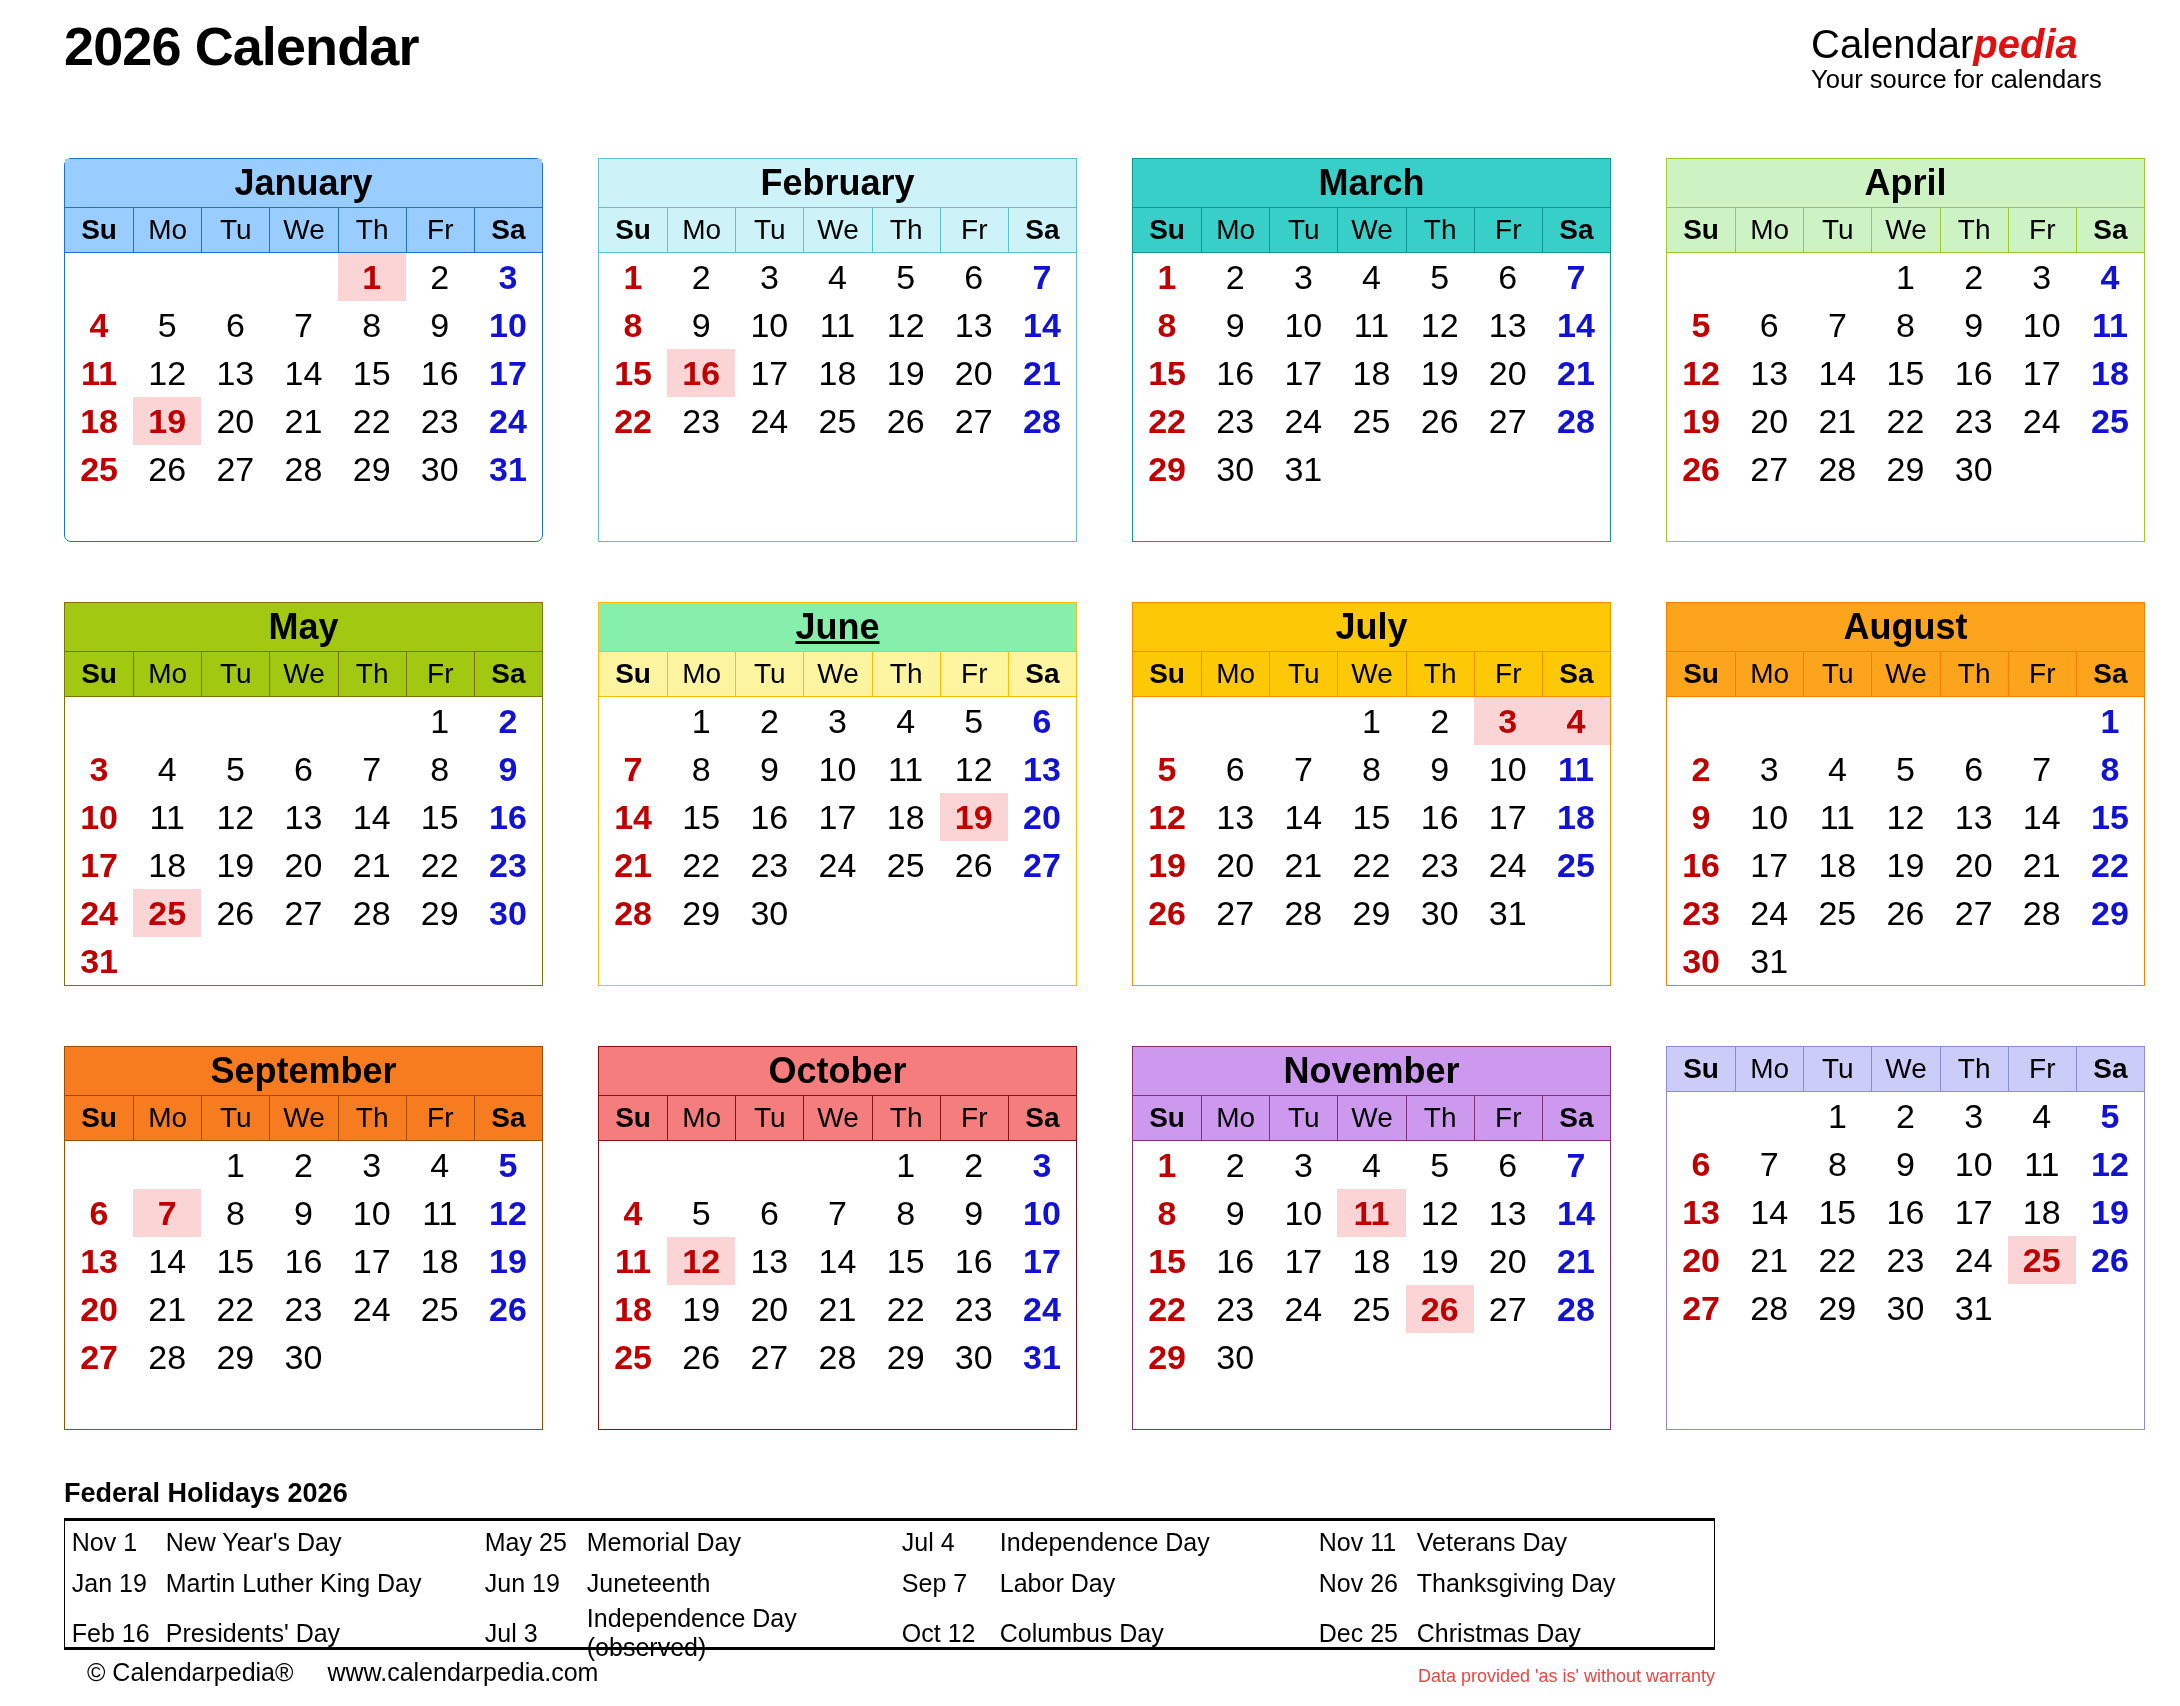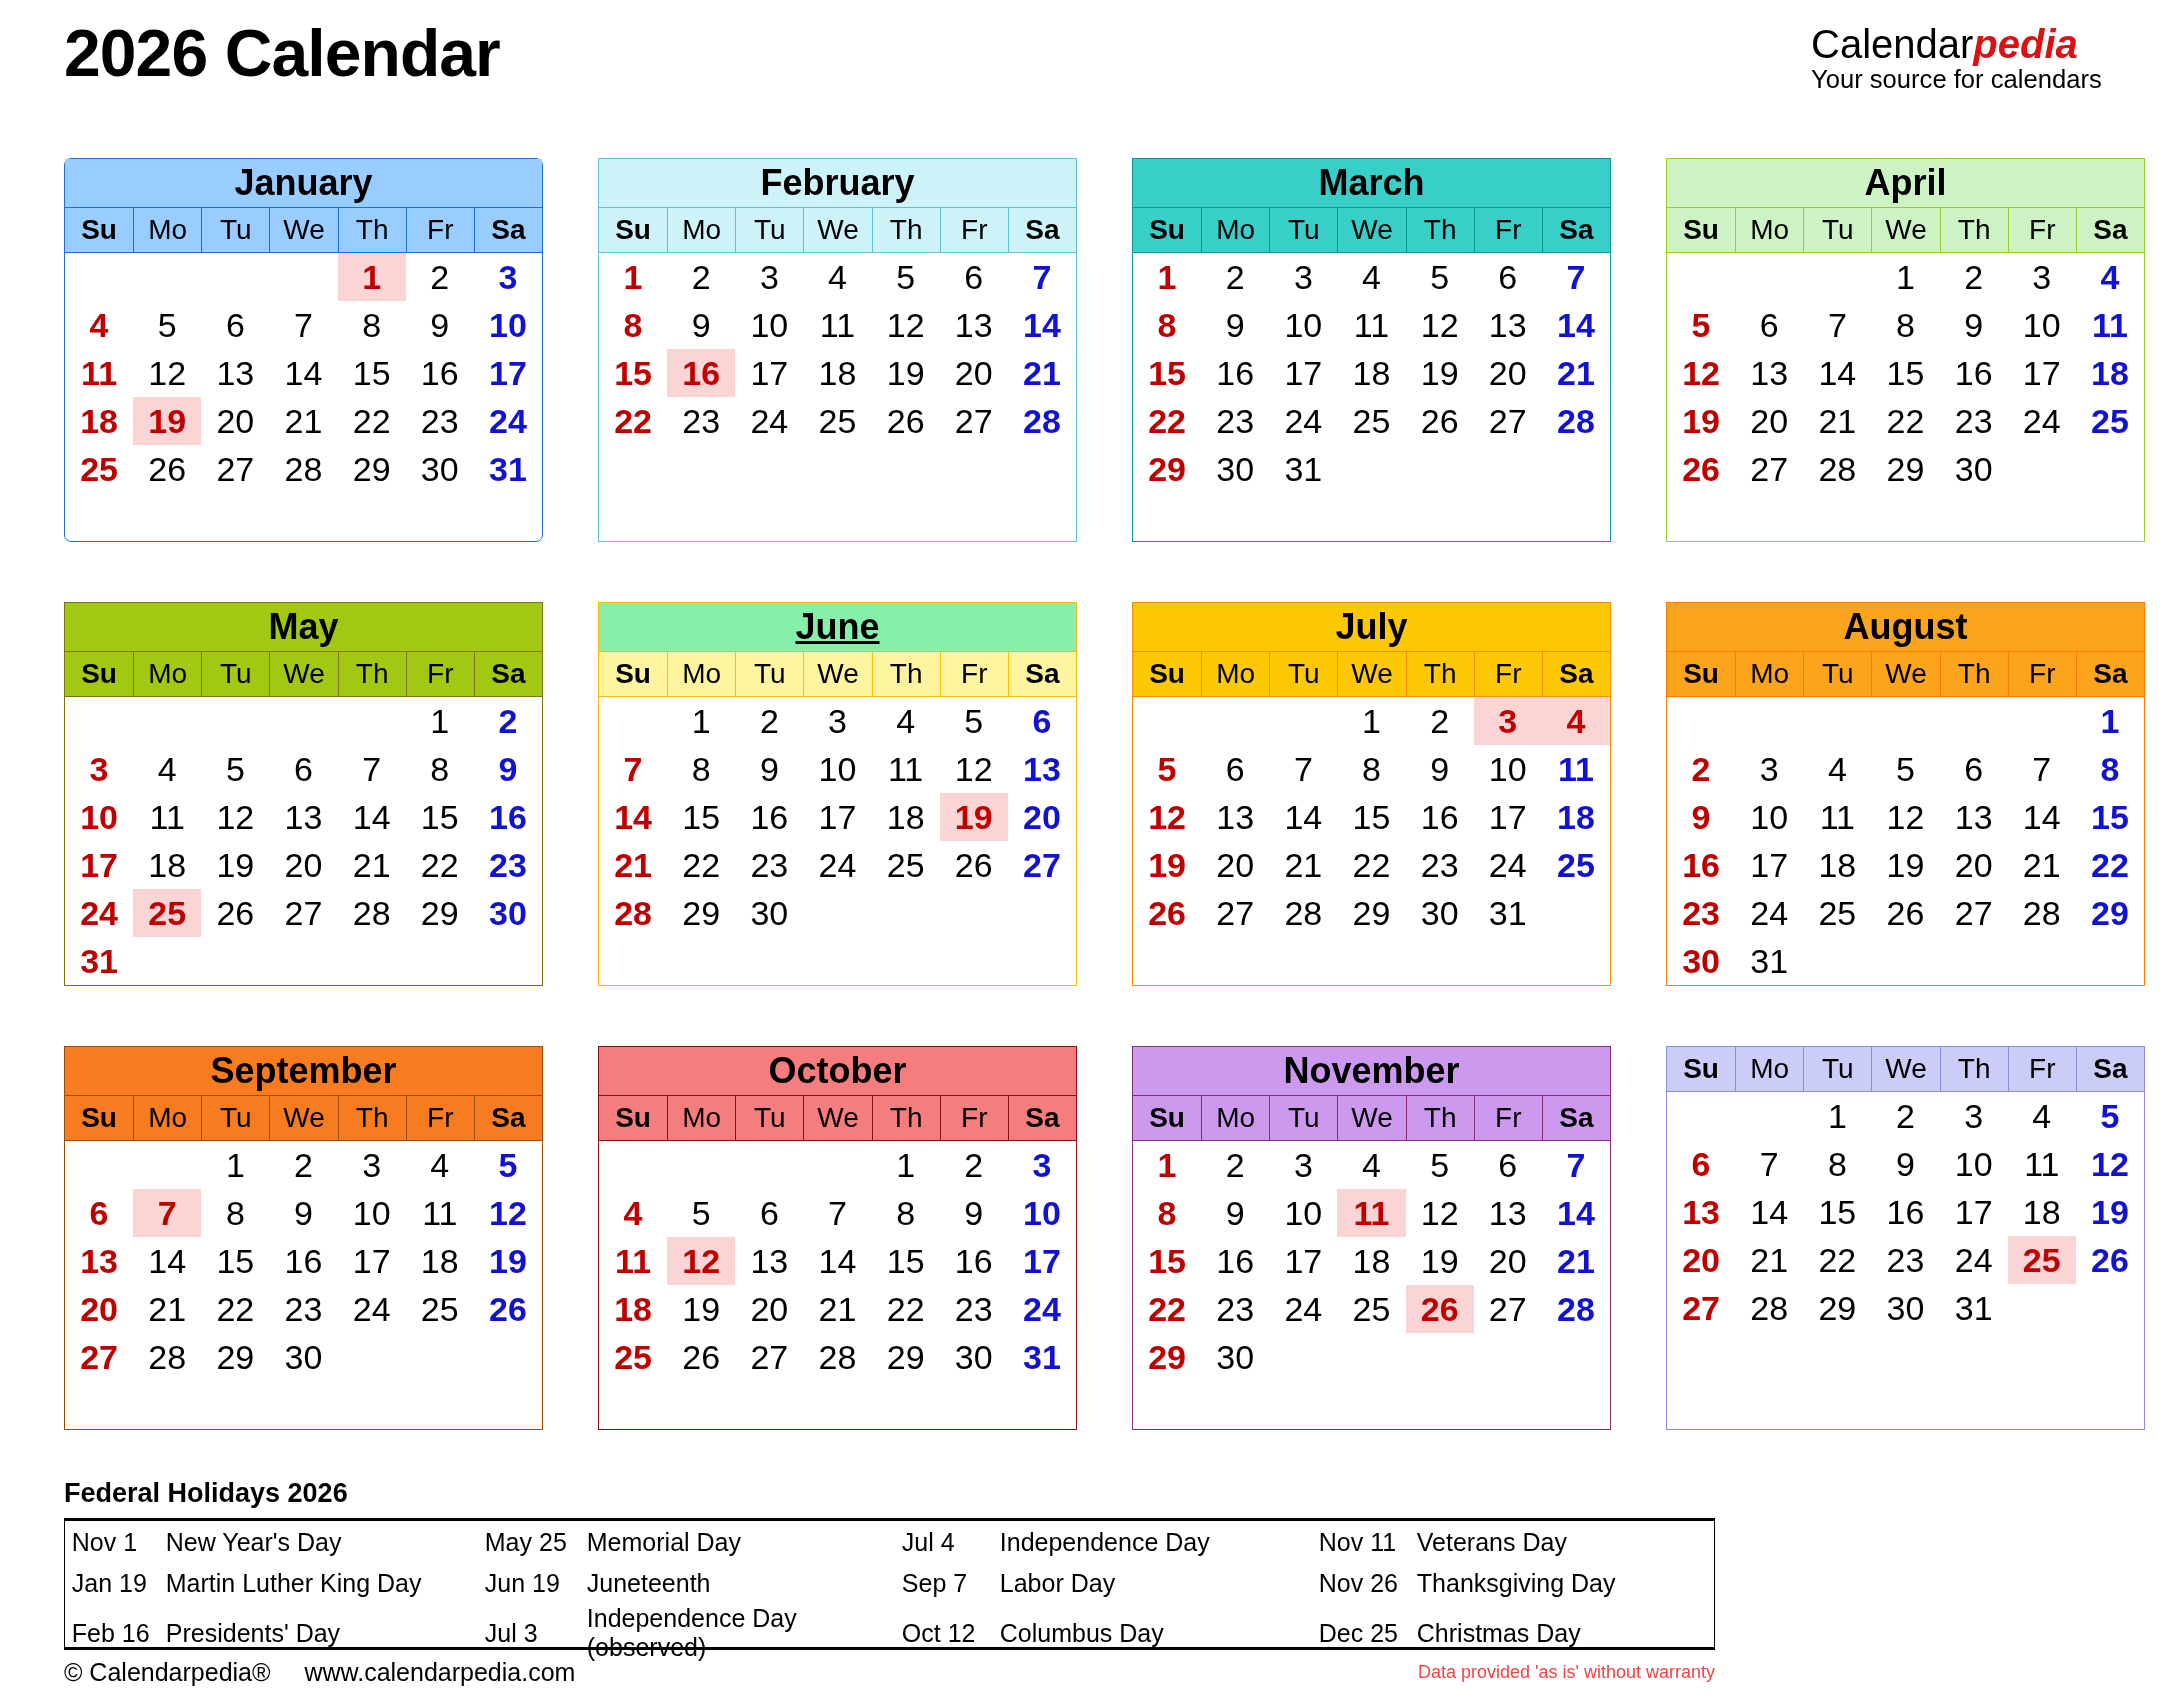--- a/index.html
+++ b/index.html
@@ -2,21 +2,21 @@
 <html style="--sunday: #c00000; --saturday: #1212d2; --hlbg: #fbd5d5;font-size:13.6px"><head>
 <meta charset="utf-8">
 <style>
   html,body{margin:0;padding:0;background:#ffffff;}
   body{
     width:2181px;height:1706px;position:relative;overflow:hidden;
     font-family:"Liberation Sans","DejaVu Sans",sans-serif;color:#000;
   }
   
   .page-title{
-    position:absolute;left:64px;top:15.3px;font-size:66px;font-weight:bold;
+    position:absolute;left:64px;top:15.3px;font-size:54px;font-weight:bold;
     letter-spacing:-0.9px;margin:0;
   }
   .logo{position:absolute;right:38px;top:22px;text-align:left;width:332px;cursor:pointer;}
   .logo .brand{font-size:40px;line-height:44px;color:#000;}
   .logo .brand .pedia{color:#dd1111;font-weight:bold;font-style:italic;}
   .logo .tagline{font-size:25.6px;line-height:27px;color:#000;}
   
   .months{
     position:absolute;left:64px;top:158px;width:2078px;
     display:grid;grid-template-columns:repeat(4,479px);column-gap:55px;row-gap:60px;
@@ -49,21 +49,21 @@
     border-left:1.7px solid #000;border-right:1.7px solid #000;
     padding:1.7px 0 1.7px 6.8px;
   }
   .hrow{
     display:grid;
     grid-template-columns:94px 319px 102px 315px 98px 319px 98px 1fr;
     height:41px;align-items:center;font-size:25px;
   }
   
   .footer{
-    display:flex;justify-content:space-between;align-items:center;margin-top:8.5px;
+    display:flex;justify-content:space-between;align-items:flex-end;margin-top:8.5px;margin-left:23px;
   }
   .footer .left{font-size:25px;}
   .footer .left .url{margin-left:34px;}
   .footer .right{font-size:18px;color:#ef4444;}
 </style>
 </head>
 <body>
 
 <h1 class="page-title">2026 Calendar</h1>
 

